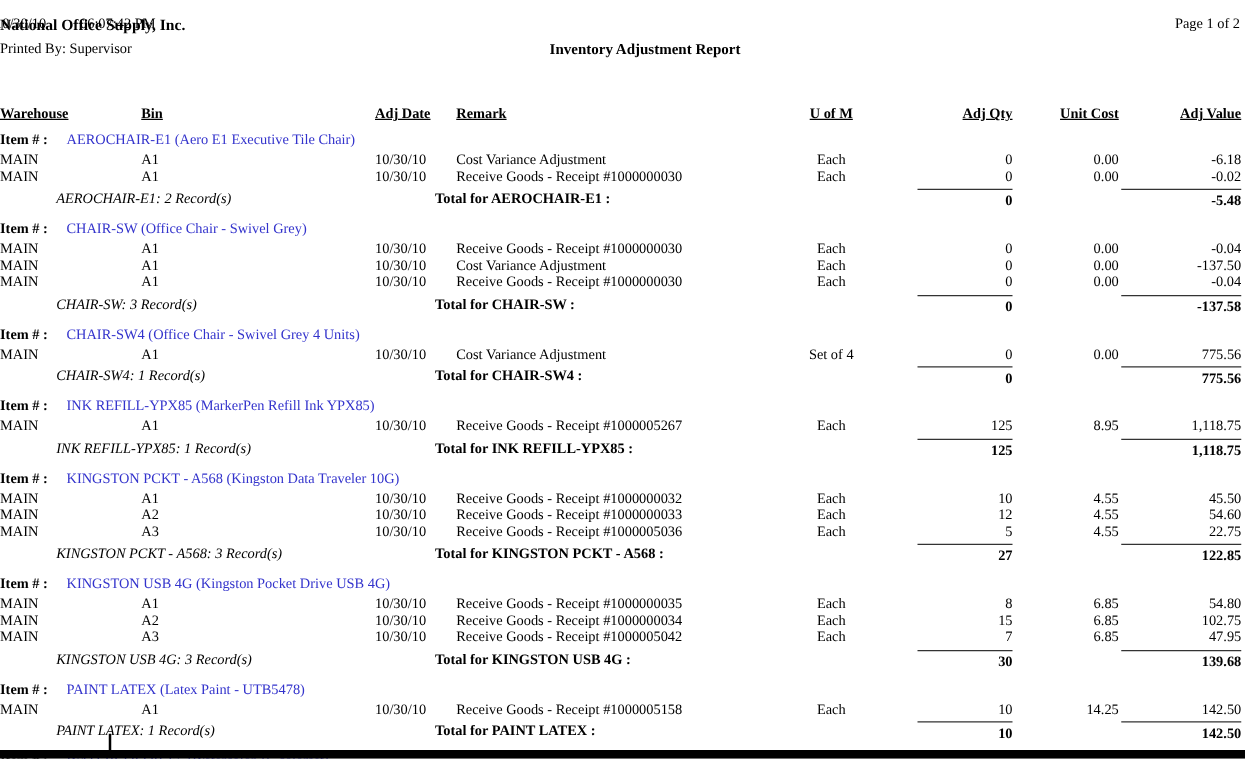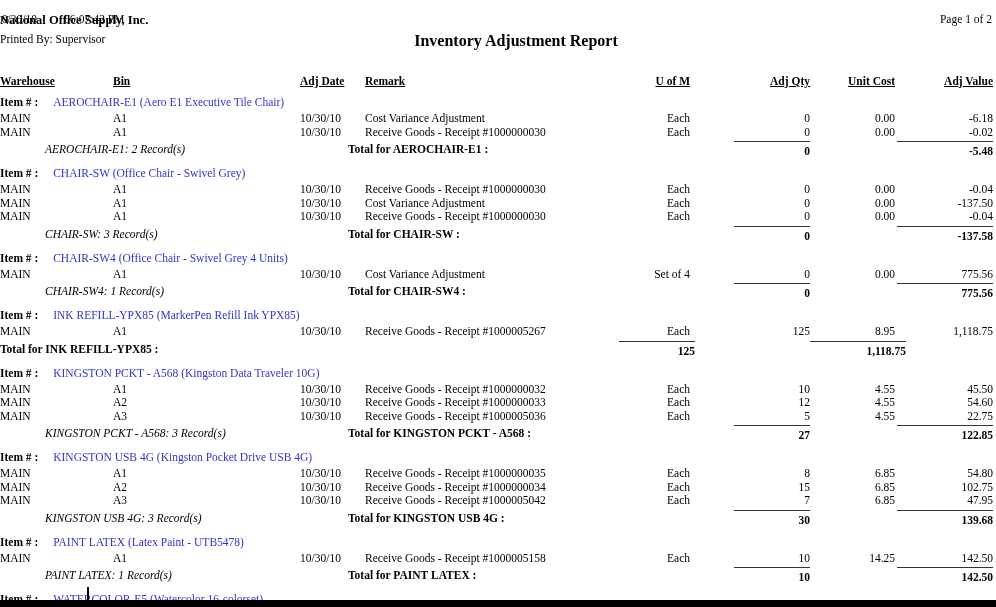--- a/index.html
+++ b/index.html
@@ -12,33 +12,33 @@
 
   
   .report-header { position: relative; padding-top: 13px; height: 62px; }
   .hrow1 { position: relative; height: 17px; }
   .hdate { position: absolute; left: -4px; top: 0; }
   .htime { position: absolute; left: 64px; top: 0; }
   .hcompany { display: block; font-weight: bold; font-size: 12.5px; }
   .hpage { position: absolute; right: 4px; top: 0; }
   .hrow2 { position: relative; height: 30px; }
   .hprinted { position: absolute; left: 0; top: 3px; }
-  .htitle { display: block; text-align: center; font-weight: bold; font-size: 16px; padding-top: 2px; padding-left: 36px; }
+  .htitle { display: block; text-align: center; font-weight: bold; font-size: 12px; padding-top: 2px; padding-left: 36px; }
 
   
   .grid { display: grid; grid-template-columns: 113px 185px 50px 292px 55px 115px 85px 101px; }
   .tgrid { display: grid; grid-template-columns: 348px 347px 115px 85px 101px; }
   .num { text-align: right; }
   .c3 { padding-left: 2px; }
   .c4 { padding-left: 17px; }
-  .c5 { padding-right: 5px; }
+  .c5 { padding-right: 5px; text-align: center; }
   .c8 { padding-right: 3px; }
 
   
-  .colheaders { margin-top: 12px; line-height: 14px; }
+  .colheaders { margin-top: 22px; line-height: 14px; }
   .colheaders > div { font-weight: bold; }
   .colheaders span { text-decoration: underline; }
 
   
   .group { margin-top: 6px; }
   .group-header { padding: 1px 0 2px 0; line-height: 15px; }
   .item-label { font-weight: bold; }
   .item-name { color: #3333CC; margin-left: 12px; cursor: pointer; }
   .row { line-height: 13.5px; }
 
@@ -216,20 +216,21 @@
     <div class="c2">A1</div>
     <div class="c3">10/30/10</div>
     <div class="c4">Receive Goods - Receipt #1000005267</div>
     <div class="c5 num">Each</div>
     <div class="c6 num">125</div>
     <div class="c7 num">8.95</div>
     <div class="c8 num">1,118.75</div>
   </div>
 </div>
     <div class="tgrid total-row">
+      <div class="count">INK REFILL-YPX85:  1 Record(s)</div>
       <div class="tlabel">Total for INK REFILL-YPX85 :</div>
       <div class="tnum">
         <span class="topline qtyline">125</span>
       </div>
       <div class="tnum"></div>
       <div class="tnum tval">
         <span class="topline valline">1,118.75</span>
       </div>
     </div>
   </section>

